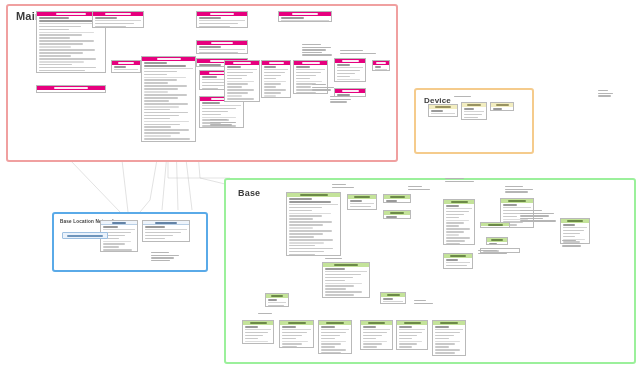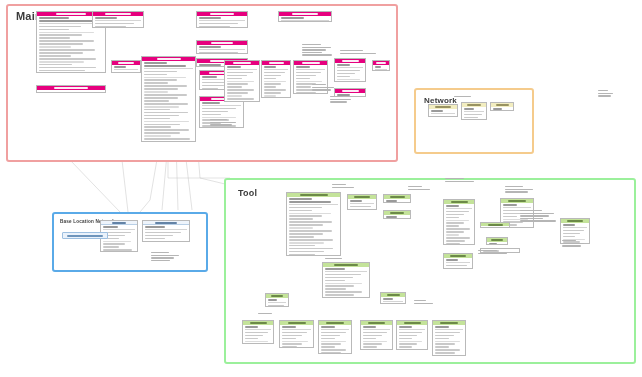--- a/index.html
+++ b/index.html
@@ -122,25 +122,25 @@
       <path d="M456 245 L456 253"></path>
       <path d="M508 241 L520 241 L520 228"></path>
       <path d="M590 230 L598 230"></path>
       <path d="M380 320 L380 310 L414 310"></path>
     </g>
   </svg>
 
 <div class="group" style="left: 6px; top: 4px; width: 392px; height: 158px; border: 2.5px solid rgb(240, 160, 160);"></div>
     <div class="group-title" style="left: 16px; top: 10px; font-size: 11px;">Main</div>
     <div class="group" style="left: 414px; top: 88px; width: 120px; height: 66px; border: 2.5px solid rgb(245, 203, 140);"></div>
-    <div class="group-title" style="left: 424px; top: 96px; font-size: 8px;">Network</div>
+    <div class="group-title" style="left: 424px; top: 96px; font-size: 8px;">Device</div>
     <div class="group" style="left: 52px; top: 212px; width: 156px; height: 60px; border: 2.5px solid rgb(90, 170, 232);"></div>
     <div class="group-title" style="left: 60px; top: 219px; font-size: 4.6px;">Base Location Network</div>
     <div class="group" style="left: 224px; top: 178px; width: 412px; height: 186px; border: 2.5px solid rgb(155, 240, 155);"></div>
-    <div class="group-title" style="left: 238px; top: 188px; font-size: 9px;">Tool</div>
+    <div class="group-title" style="left: 238px; top: 188px; font-size: 9px;">Base</div>
     <div class="tbl p-main" style="left: 36px; top: 11px; width: 70px; height: 62px;">
       <div class="hd" style="height: 4px;">
         <span class="ht" style="width: 30px;"></span>
       </div>
       <div class="bd">
         <span class="row k" style="width: 30px;"></span>
         <span class="row k" style="width: 54px;"></span>
         <span class="sep"></span>
         <span class="row" style="width: 42px;"></span>
         <span class="row" style="width: 30px;"></span>

